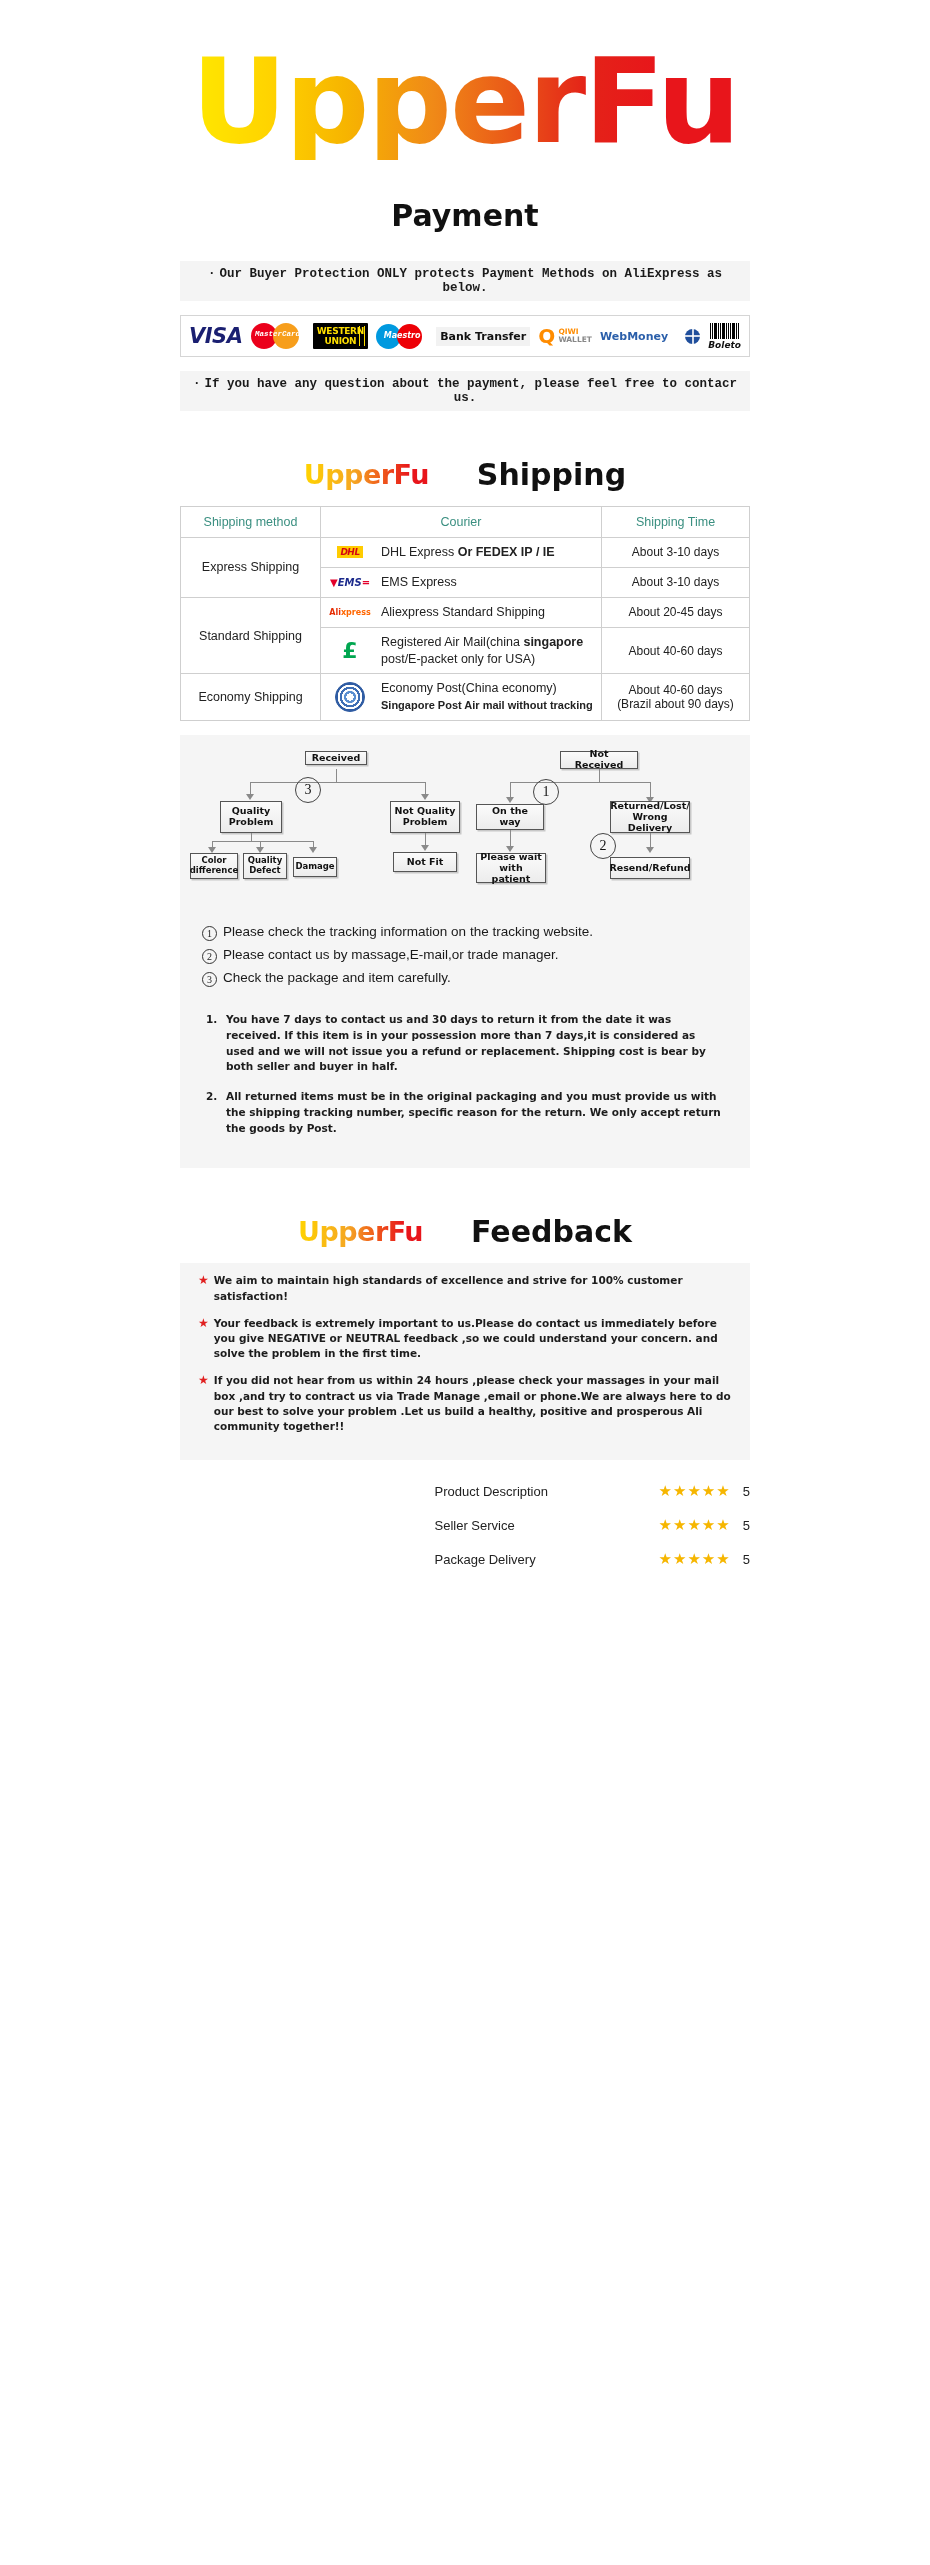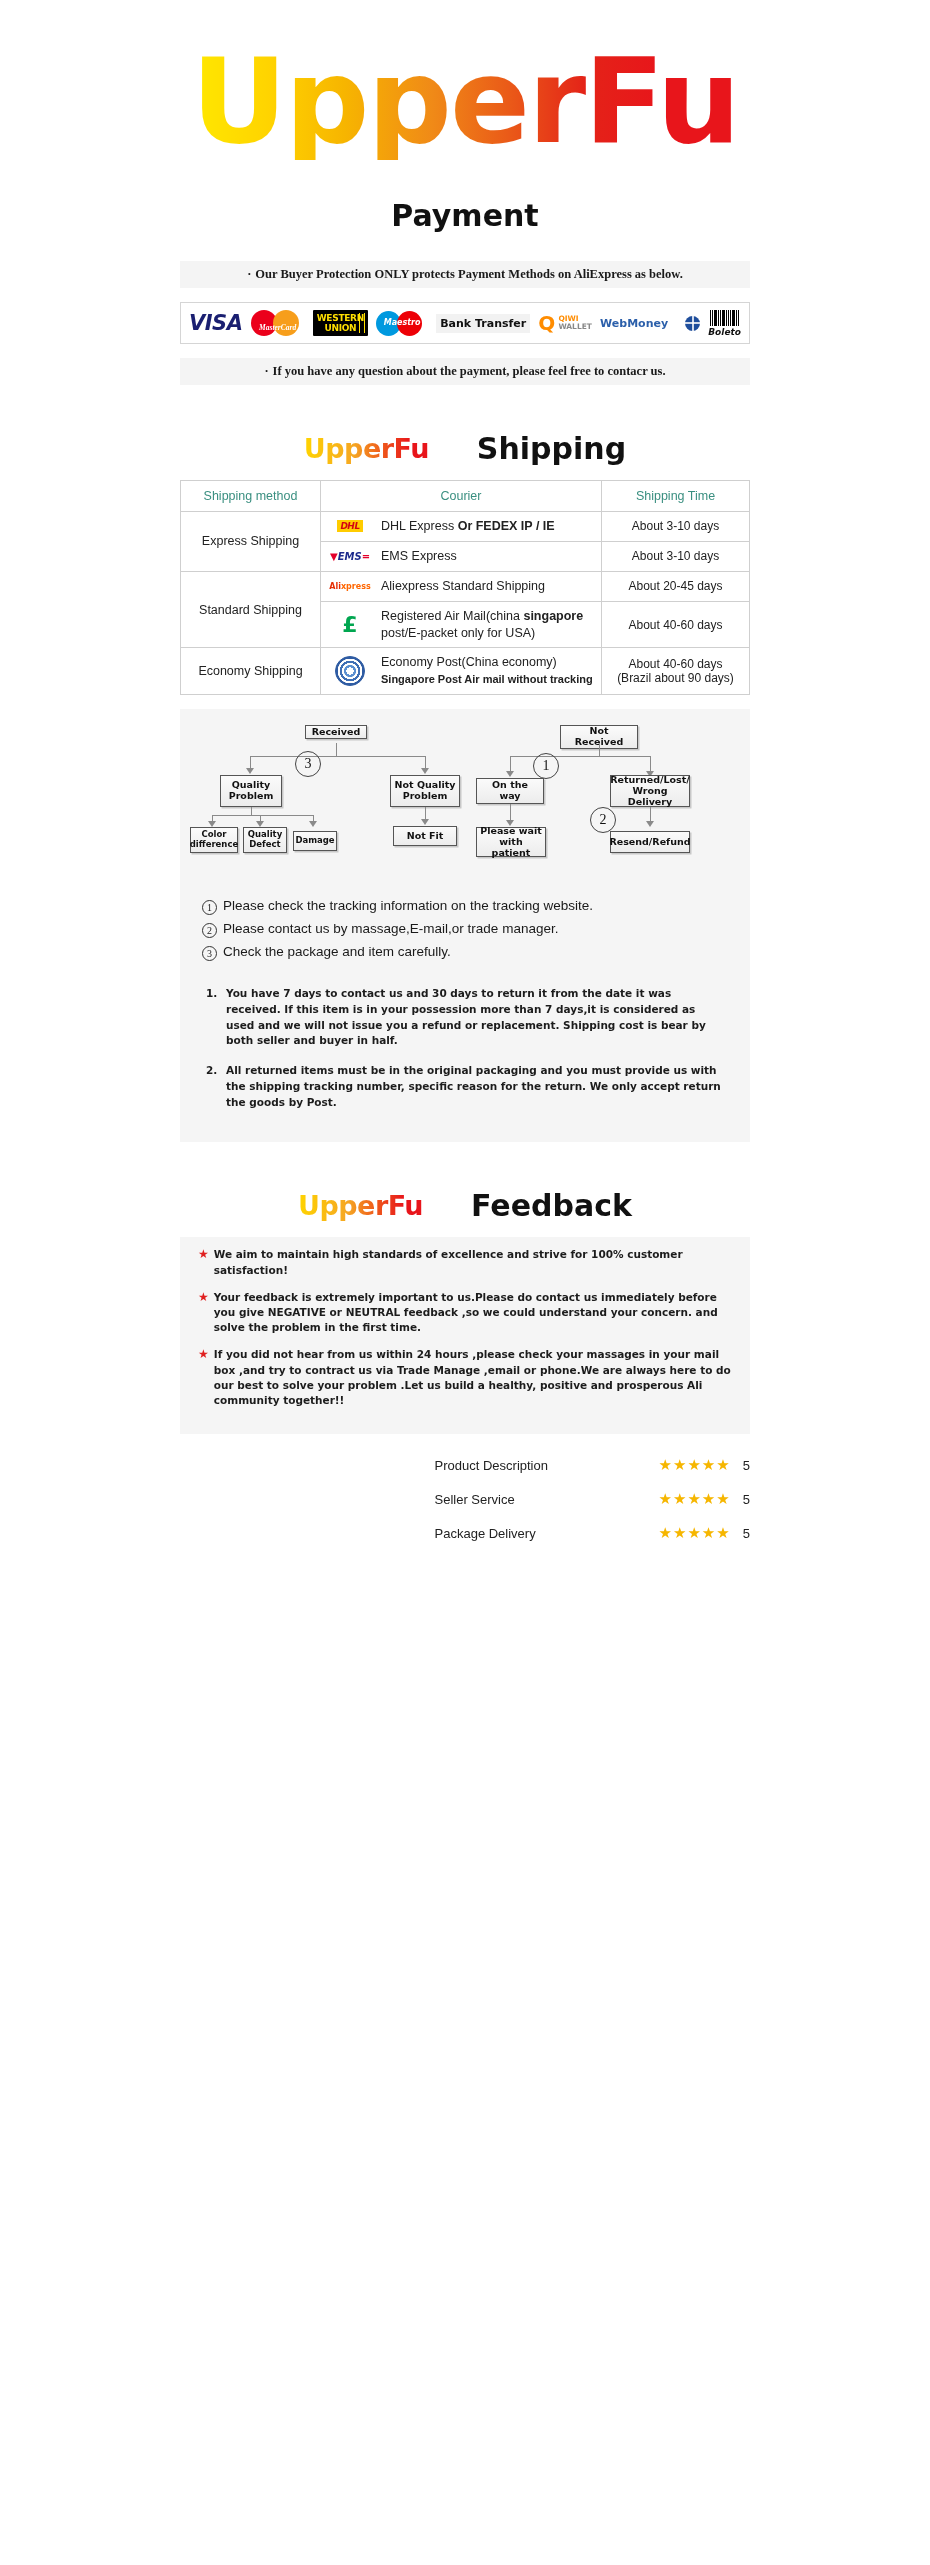--- a/index.html
+++ b/index.html
@@ -56,21 +56,21 @@
     font-size: 27px;
     letter-spacing: -0.5px;
     background: linear-gradient(90deg, #ffd400 0%, #f5a623 40%, #ef5a1b 62%, #e8151b 85%);
     -webkit-background-clip: text; background-clip: text;
     color: transparent; -webkit-text-fill-color: transparent;
   }
 
   
   .notice {
     background: #f4f4f4;
-    font-family: Liberation Serif, serif;
+    font-family: Liberation Mono, monospace;
     font-weight: bold;
     font-size: 12.5px;
     color: #1a1a1a;
     padding: 6px 10px;
     text-align: center;
   }
   .notice .dot { margin-right: 4px; }
 
   
   .pay-strip {
@@ -88,23 +88,23 @@
   .visa {
     font-family: "DejaVu Sans", sans-serif;
     font-style: italic; font-weight: bold;
     font-size: 21px; color: #1a1f71; letter-spacing: -0.5px;
   }
   .mc { position: relative; width: 54px; height: 26px; }
   .mc i { position:absolute; top:0; width:26px; height:26px; border-radius:50%; display:block; }
   .mc i.l { left:0; background:#eb001b; }
   .mc i.r { left:22px; background:#f79e1b; }
   .mc span {
-    position:absolute; left:0; top:13px; width:54px; text-align:center;
+    position:absolute; left:0; top:7px; width:54px; text-align:center;
     font-size:7.5px; font-weight:bold; color:#fff; z-index:3;
-    font-family:Liberation Serif, serif; font-style:italic;
+    font-family:Liberation Mono, monospace; font-style:italic;
   }
   .wu {
     background:#000; color:#ffdf00; text-align:center;
     font-family:"DejaVu Sans", sans-serif; font-weight:bold;
     font-size:9px; line-height:10px; padding:3px 4px; border-radius:1px;
     letter-spacing:-0.3px; position:relative;
   }
   .wu:after{ content:""; position:absolute; right:3px; top:3px; bottom:3px; width:4px;
     border-left:1.5px solid #ffdf00; border-right:1.5px solid #ffdf00; }
   .maestro { position:relative; width:52px; height:25px; }
@@ -482,21 +482,21 @@
         <div class="fbox thin" style="left:0px; top:104px; width:48px; height:26px; font-size:8.5px; white-space:pre-line;">Color
 difference</div>
         <div class="fbox thin" style="left:53px; top:104px; width:44px; height:26px; font-size:8.5px; white-space:pre-line;">Quality
 Defect</div>
         <div class="fbox thin" style="left:103px; top:108px; width:44px; height:20px; font-size:8.5px;">Damage</div>
 
         <div class="ln v" style="left:235px; top:84px; height:14px;"></div>
         <div class="arw" style="left:231px; top:96px;"></div>
         <div class="fbox thin" style="left:203px; top:103px; width:64px; height:20px;">Not Fit</div>
 
-        <div class="fbox" style="left:370px; top:2px; width:78px; height:24px;">Not  Received</div>
+        <div class="fbox" style="left:370px; top:2px; width:78px; height:18px;">Not  Received</div>
         <div class="ln v" style="left:409px; top:20px; height:13px;"></div>
         <div class="ln h" style="left:320px; top:33px; width:140px;"></div>
         <div class="ln v" style="left:320px; top:33px; height:17px;"></div>
         <div class="arw" style="left:316px; top:48px;"></div>
         <div class="ln v" style="left:460px; top:33px; height:17px;"></div>
         <div class="arw" style="left:456px; top:48px;"></div>
 
         <div class="circ" style="left:343px; top:30px;">1</div>
 
         <div class="fbox" style="left:286px; top:55px; width:68px; height:26px;">On the way</div>

